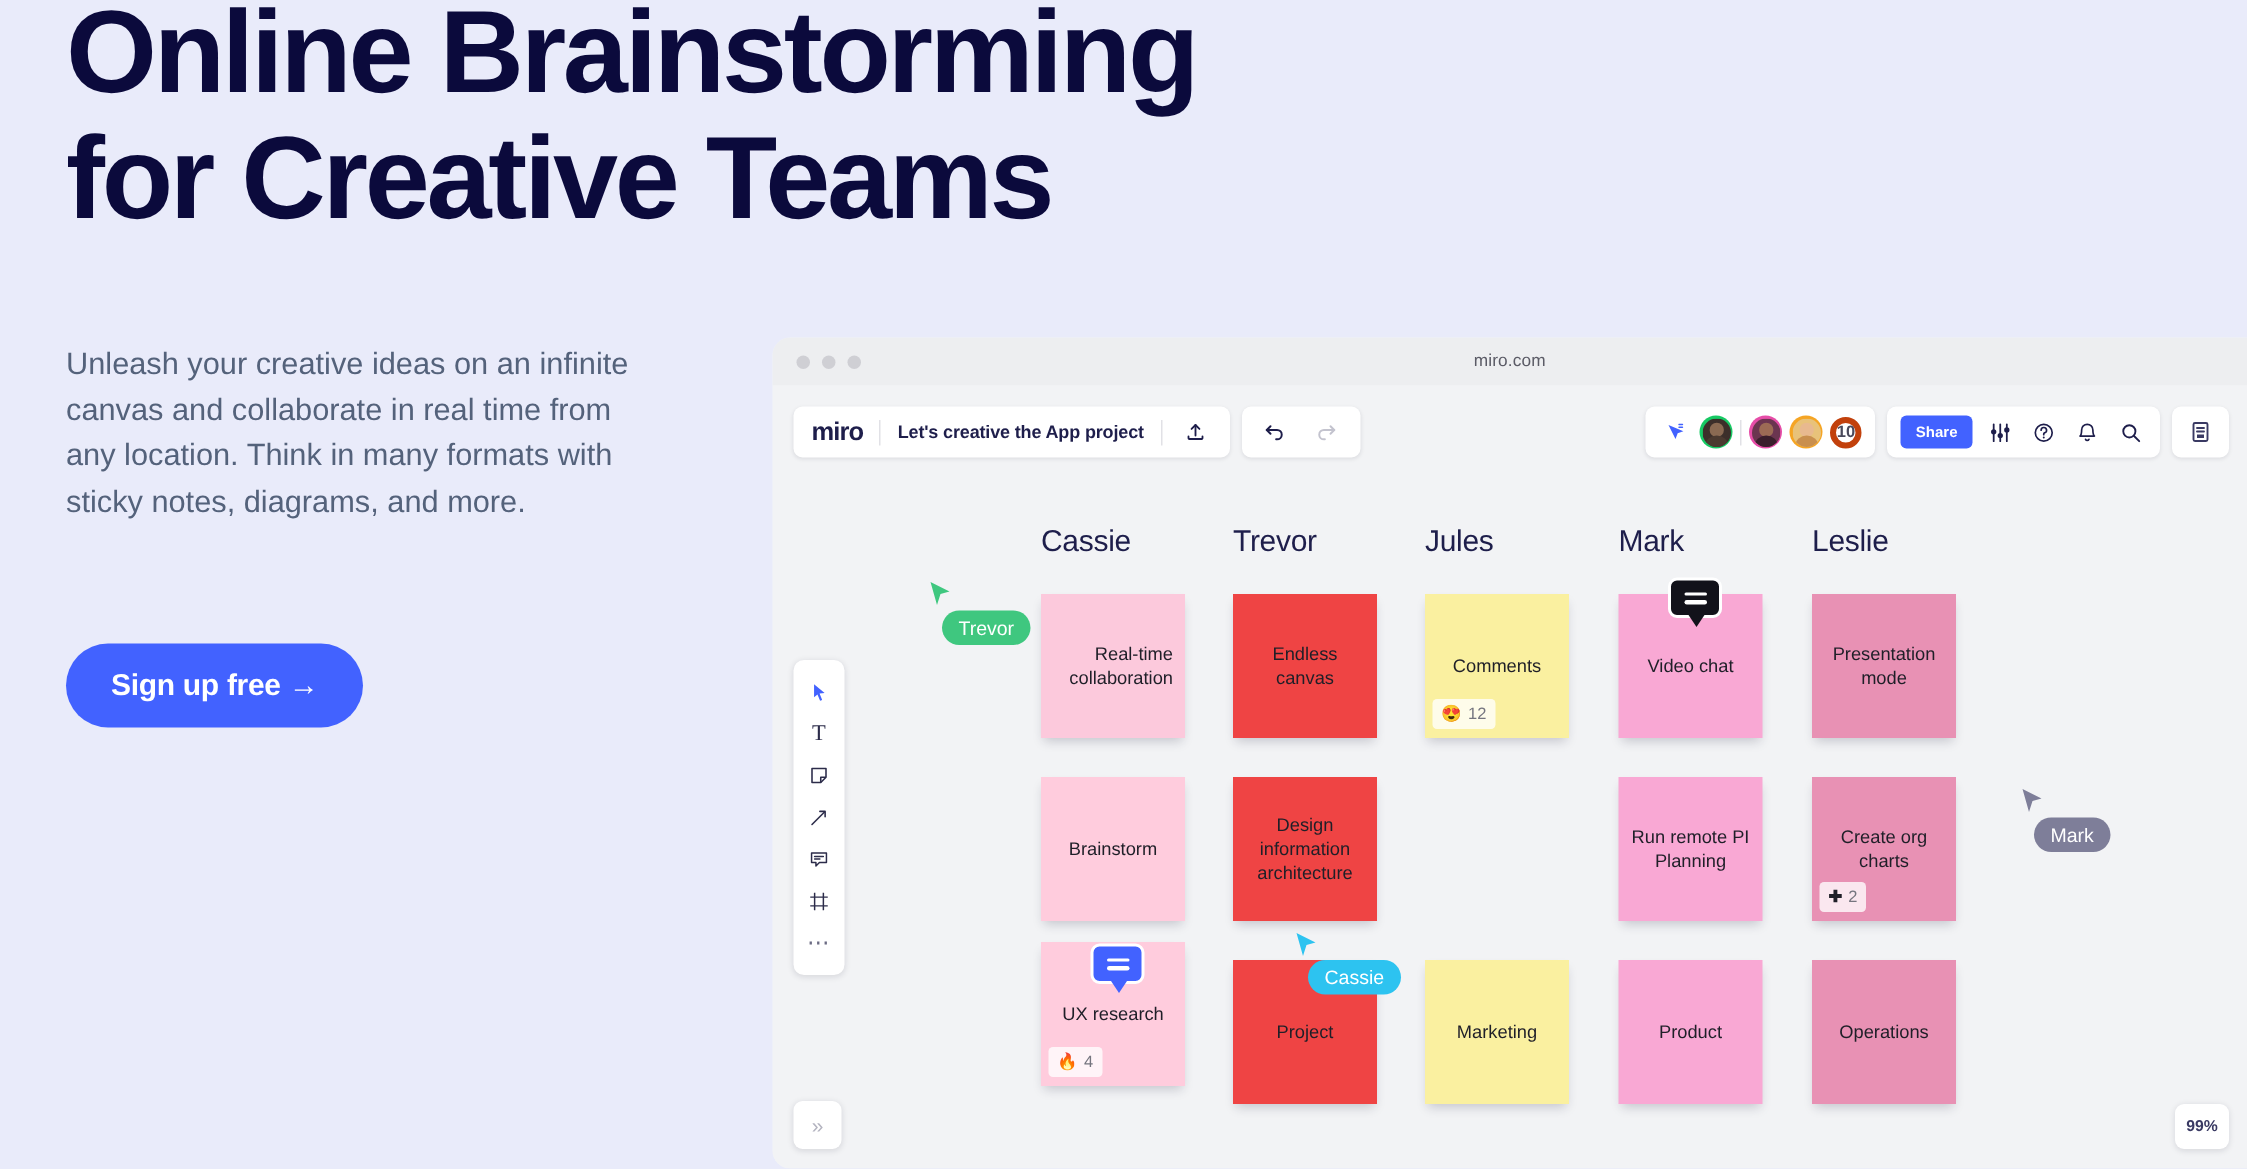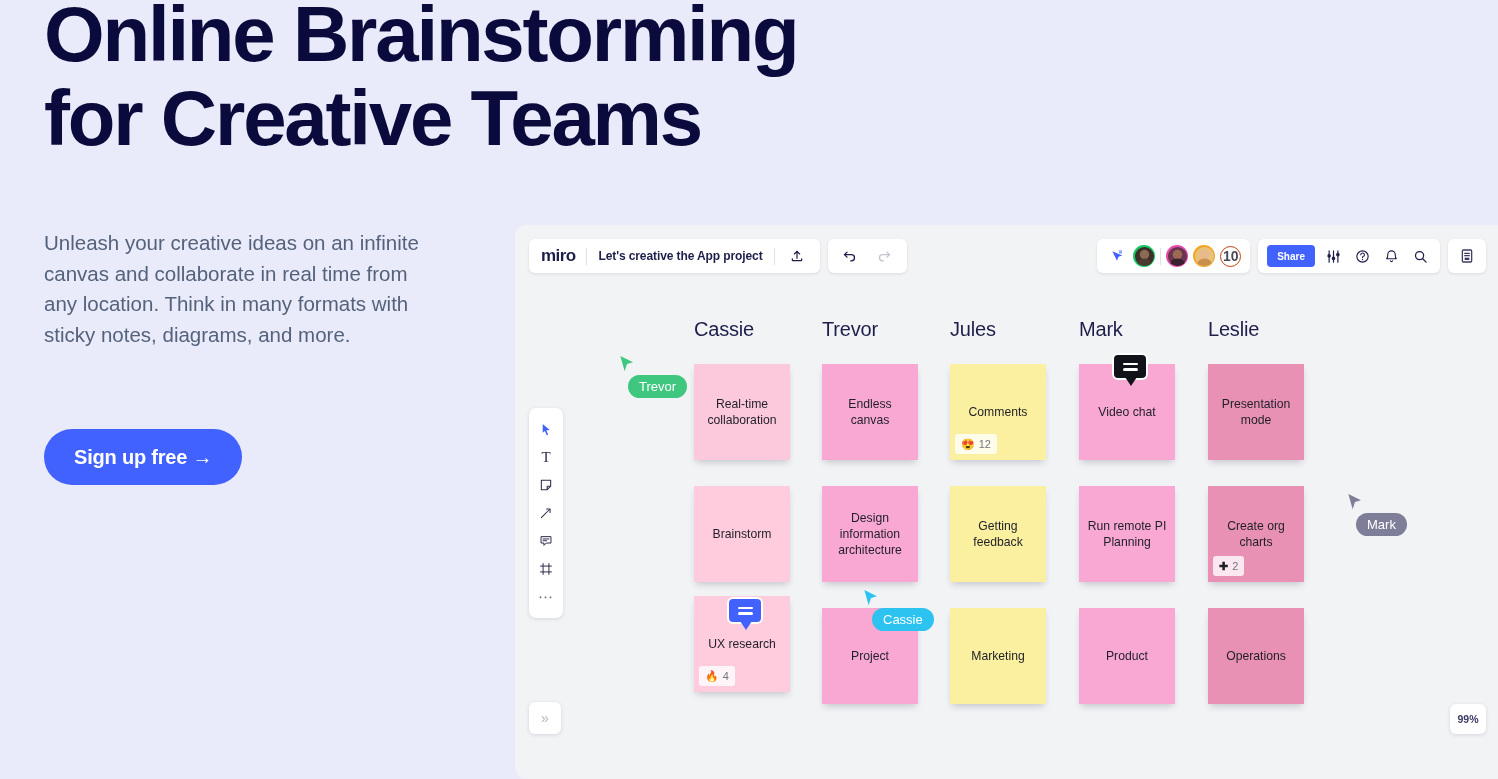--- a/index.html
+++ b/index.html
@@ -85,23 +85,23 @@
 
   .topbar-right { margin-left: auto; display: flex; align-items: center; gap: 8px; }
   .g-people { padding: 0 9px; gap: 5px; }
   .ring { padding: 1.5px; border-radius: 50%; display: flex; }
   .r-green  { background: #17C964; }
   .r-pink   { background: #E64DA8; }
   .r-orange { background: #F5A524; }
   .av-face { width: 19px; height: 19px; border-radius: 50%; overflow: hidden; }
   .count-pill {
     width: 21px; height: 21px; border-radius: 50%;
-    border: 1px solid #c2410c; display: flex;
+    border: 4px solid #c2410c; display: flex;
     align-items: center; justify-content: center;
-    font-size: 14px; font-weight: 700; color: #4A4A5C;
+    font-size: 11px; font-weight: 700; color: #4A4A5C;
   }
   .share-btn {
     background: #4262FF; color: #fff; border: none;
     border-radius: 4px; height: 22px; padding: 0 10px;
     font-family: "Liberation Sans", sans-serif;
     font-size: 10px; font-weight: 700; cursor: pointer;
   }
   .g-actions { padding: 0 9px; gap: 7px; }
   .g-panel { padding: 0 8px; }
 
@@ -122,24 +122,24 @@
     position: absolute; font-size: 20px; font-weight: 400;
     color: #1E1E4B; letter-spacing: -0.2px;
   }
   .note {
     position: absolute; width: 96px; height: 96px;
     display: flex; align-items: center; justify-content: center;
     text-align: center; padding: 6px 8px;
     font-size: 12.2px; line-height: 16px; color: #1F1F28;
     box-shadow: 0 4px 7px -2px rgba(30,30,60,.22);
   }
-  .n-pink   { background: #FCC9DC; }
+  .n-pink   { background: #FCC9DC; text-align: right; }
   .n-pink2  { background: #FFCCDD; }
   .n-rose   { background: #E891B4; }
-  .n-gray   { background: #f9a8d4; text-align: center; }
+  .n-gray   { background: #ef4444; text-align: center; }
   .n-yellow { background: #FAF0A0; }
   .n-yellow2{ background: #FAF0A0; }
   .n-blue   { background: #f9a8d4; }
 
   .badge {
     position: absolute; left: 5px; bottom: 6px;
     background: rgba(255,255,255,.78);
     border-radius: 3px; padding: 2px 6px;
     display: flex; align-items: center; gap: 4px;
     font-size: 11px; color: #75757F;
@@ -186,20 +186,28 @@
 <body>
 
 <div class="page">
 
   <h1 class="hero-title">Online Brainstorming for Creative Teams</h1>
   <p class="hero-body">Unleash your creative ideas on an infinite canvas and collaborate in real time from any location. Think in many formats with sticky notes, diagrams, and more.</p>
   <button class="cta">Sign up free →</button>
 
   <div class="window">
 
+    <div class="titlebar">
+      <div class="dots">
+        <span class="dot"></span>
+        <span class="dot"></span>
+        <span class="dot"></span>
+      </div>
+      <div class="url">miro.com</div>
+    </div>
 
     <div class="app">
 
       <div class="topbar">
 
         <div class="bar-group g-left">
           <span class="miro-logo">miro</span>
           <span class="sep"></span>
           <span class="board-name">Let's creative the App project</span>
           <span class="sep"></span>
@@ -379,23 +387,20 @@
         <div class="note n-rose" style="left:693px;top:139px;">
           <span>Presentation mode</span>
         </div>
 
         <div class="note n-pink2" style="left:179px;top:261px;">
           <span>Brainstorm</span>
         </div>
         <div class="note n-gray" style="left:307px;top:261px;">
           <span>Design information architecture</span>
         </div>
-        <div class="note n-yellow" style="left:435px;top:261px;">
-          <span>Getting feedback</span>
-        </div>
         <div class="note n-blue" style="left:564px;top:261px;">
           <span>Run remote PI Planning</span>
         </div>
         <div class="note n-rose" style="left:693px;top:261px;">
           <span>Create org charts</span>
           <span class="badge">
             <span class="emo" style="color:#1F1F28;font-weight:700;">✚</span>
             <span>2</span>
           </span>
         </div>

